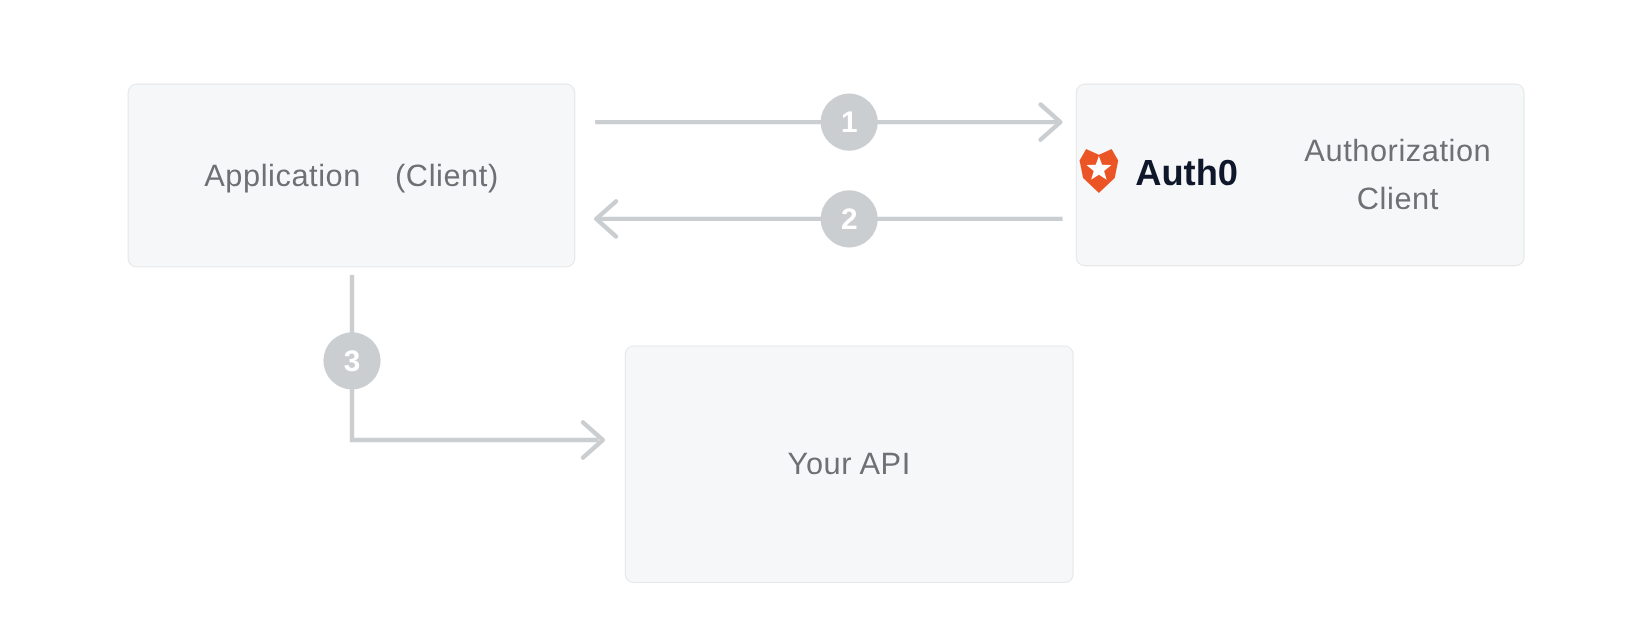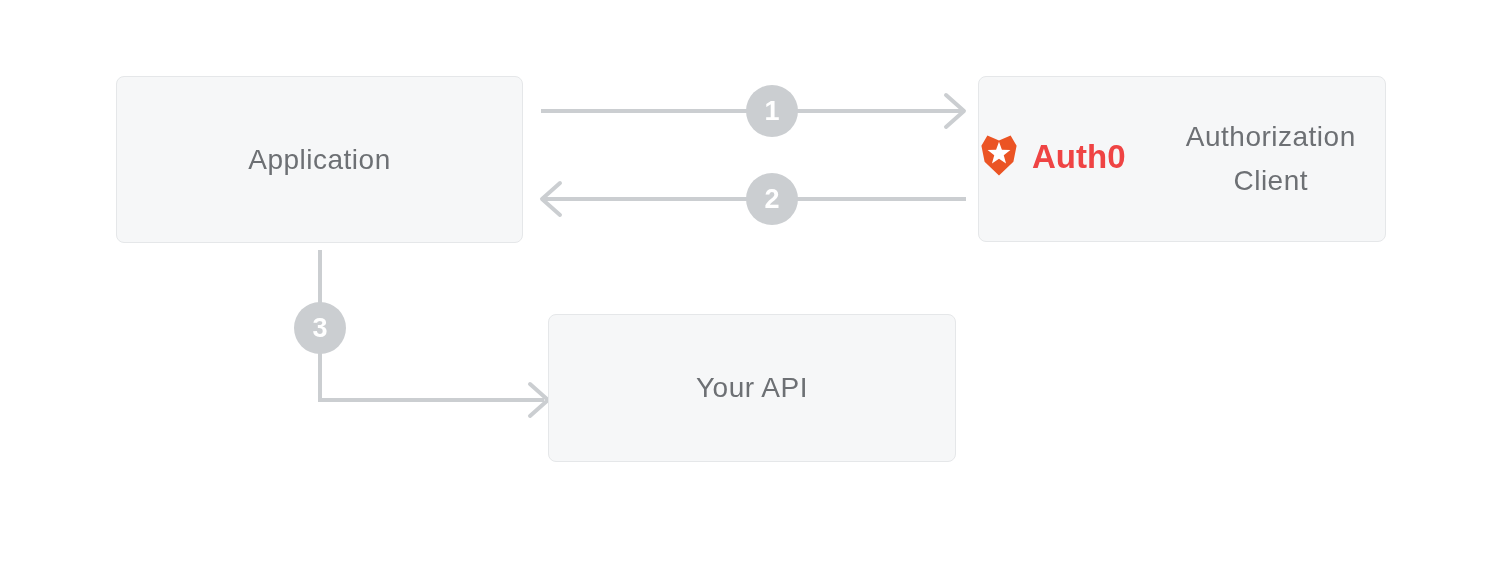--- a/index.html
+++ b/index.html
@@ -33,29 +33,29 @@
     justify-content: center;
     color: #6d7074;
     font-size: 28px;
     line-height: 44px;
     letter-spacing: 0.5px;
     text-align: center;
     gap: 31px;
   }
   .node-application { left: 116px; top: 76px; width: 407px; height: 167px; }
   .node-auth0       { left: 978px; top: 76px; width: 408px; height: 166px; }
-  .node-api         { left: 548px; top: 314px; width: 408px; height: 148px; text-align: right; }
+  .node-api         { left: 568px; top: 314px; width: 408px; height: 216px; text-align: right; }
   .brand-row {
     display: flex;
     align-items: center;
     gap: 13px;
     margin-bottom: 5px;
   }
   .brand-name {
-    color: #ef4444;
+    color: #0f172a;
     font-size: 33px;
     font-weight: 700;
     line-height: 40px;
     letter-spacing: 0px;
   }
   .step-badge {
     position: absolute;
     width: 52px;
     height: 52px;
     border-radius: 50%;
@@ -83,20 +83,21 @@
 
     <line x1="966" y1="199" x2="544" y2="199"></line>
     <polyline points="560,183 542,199 560,215" stroke-linecap="round" stroke-linejoin="round"></polyline>
 
     <polyline points="320,250 320,400 544,400" stroke-linejoin="miter"></polyline>
     <polyline points="530,384 548,400 530,416" stroke-linecap="round" stroke-linejoin="round"></polyline>
   </svg>
 
   <div class="node node-application">
     <div>Application</div>
+    <div>(Client)</div>
   </div>
 
   <div class="node node-auth0">
     <div class="brand-row">
       <svg width="40" height="46" viewBox="0 0 100 112">
         <path fill="#eb5424" d="M 21,2 L 50,15 L 79,2 L 94,28 L 86,68 L 50,102 L 14,68 L 6,28 Z"></path>
         <path fill="#ffffff" d="M50,18 L57.3,37.9 L78.5,38.7 L61.9,51.9 L67.6,72.3 L50,60.5 L32.4,72.3 L38.1,51.9 L21.5,38.7 L42.7,37.9 Z"></path>
       </svg>
       <span class="brand-name">Auth0</span>
     </div>

